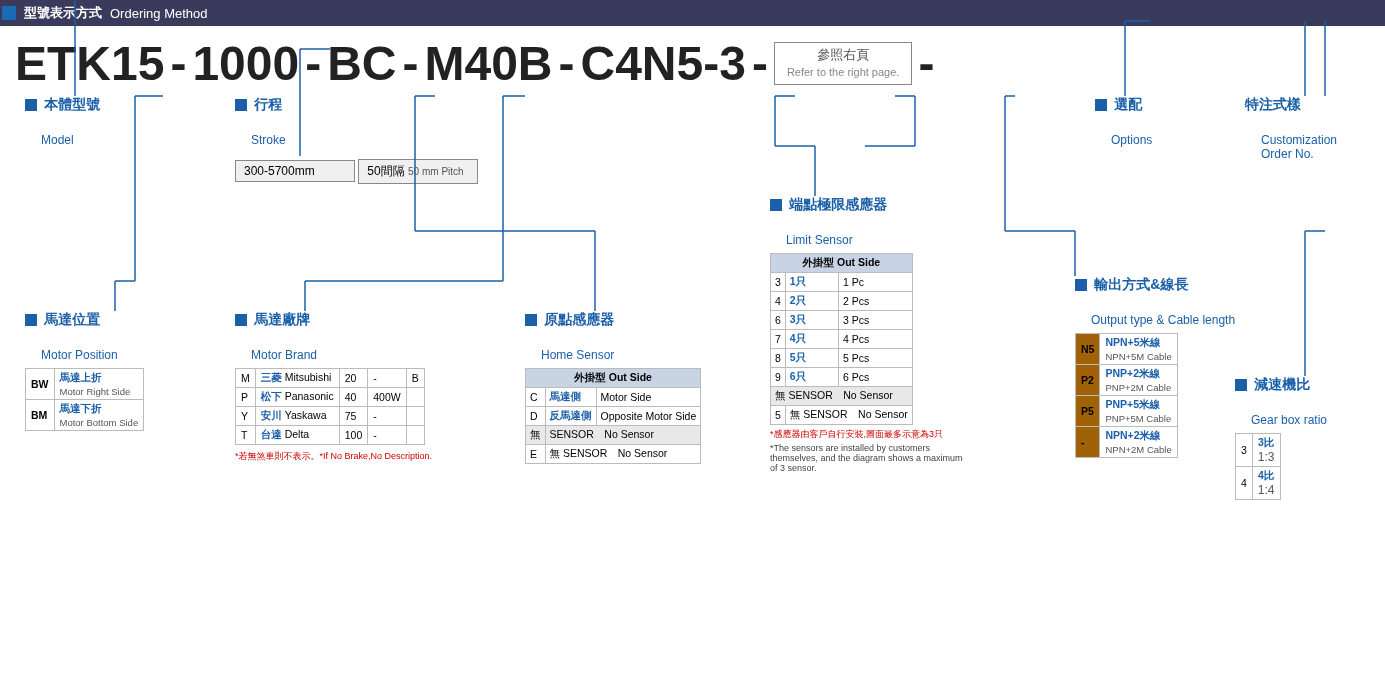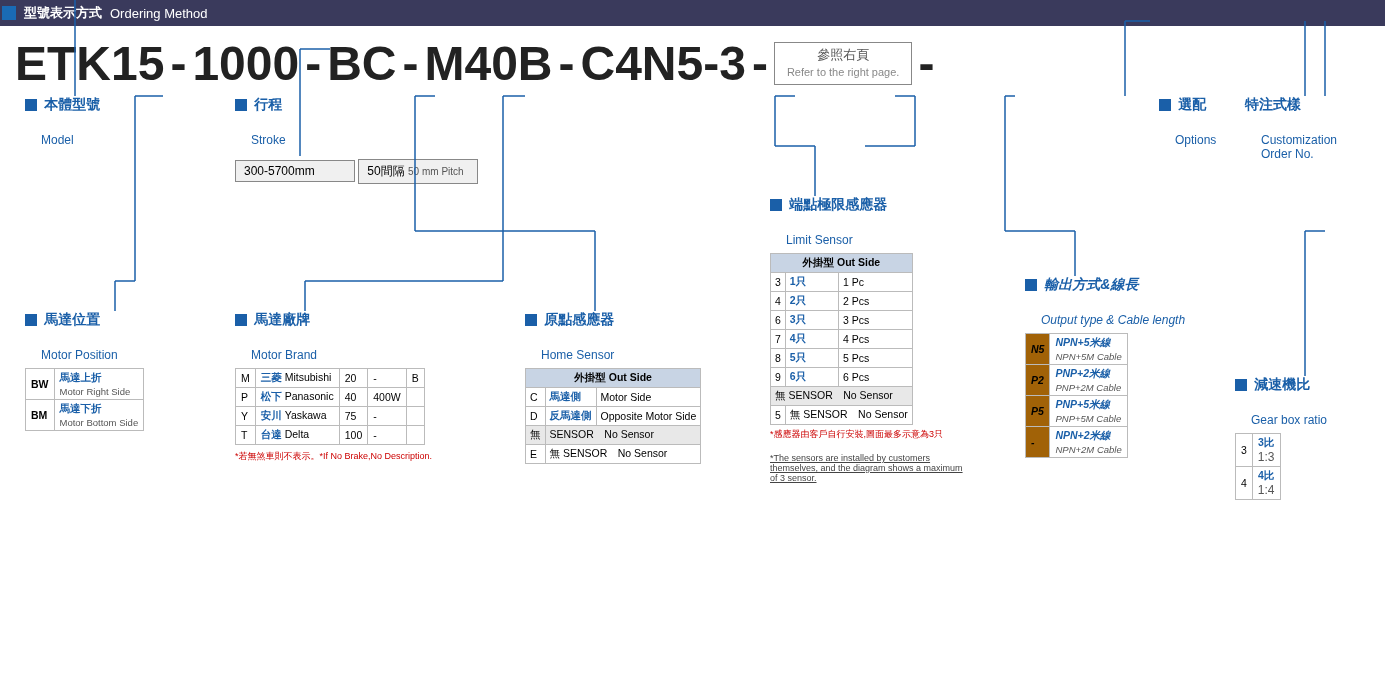--- a/index.html
+++ b/index.html
@@ -363,25 +363,25 @@
           <tr class="no-sensor">
             <td colspan="3">無 SENSOR　No Sensor</td>
           </tr>
           <tr>
             <td>5</td>
             <td colspan="2">無 SENSOR　No Sensor</td>
           </tr>
         </tbody>
           </table>
         <div style="font-size:9px;color:#c00;margin-top:3px;max-width:200px;">*感應器由客戶自行安裝,圖面最多示意為3只</div>
-        <div style="font-size:9px;color:#444;margin-top:12px;max-width:200px;text-decoration:underline;">*The sensors are installed by customers themselves, and the diagram shows a maximum of 3 sensor.</div>
-      </div>
-    </div>
-
-    <div class="label-block" style="left:1010px; top:180px;font-style:italic;">
+        <div style="font-size:9px;color:#444;margin-top:2px;max-width:200px;">*The sensors are installed by customers themselves, and the diagram shows a maximum of 3 sensor.</div>
+      </div>
+    </div>
+
+    <div class="label-block" style="left:1060px; top:180px;">
       <span class="blue-sq"></span>
       <span class="lbl-cn blue-text">輸出方式&amp;線長</span>
       <span class="lbl-en">Output type &amp; Cable length</span>
       <div style="margin-top:6px;">
         <table class="output-table">
           <tbody>
               <tr>
             <td class="hdr">N5</td>
             <td><span class="blue-text">NPN+5米線</span><br><span class="sub-text">NPN+5M Cable</span></td>
           </tr>
@@ -395,21 +395,21 @@
           </tr>
           <tr>
             <td class="hdr">-</td>
             <td><span class="blue-text">NPN+2米線</span><br><span class="sub-text">NPN+2M Cable</span></td>
           </tr>
         </tbody>
           </table>
       </div>
     </div>
 
-    <div class="label-block" style="left:1144px; top:0;">
+    <div class="label-block" style="left:1080px; top:0;">
       <span class="blue-sq"></span>
       <span class="lbl-cn blue-text">選配</span>
       <span class="lbl-en">Options</span>
     </div>
 
     <div class="label-block" style="left:1230px; top:0;">
       <span class="lbl-cn blue-text">特注式樣</span>
       <span class="lbl-en">Customization Order No.</span>
     </div>
 

